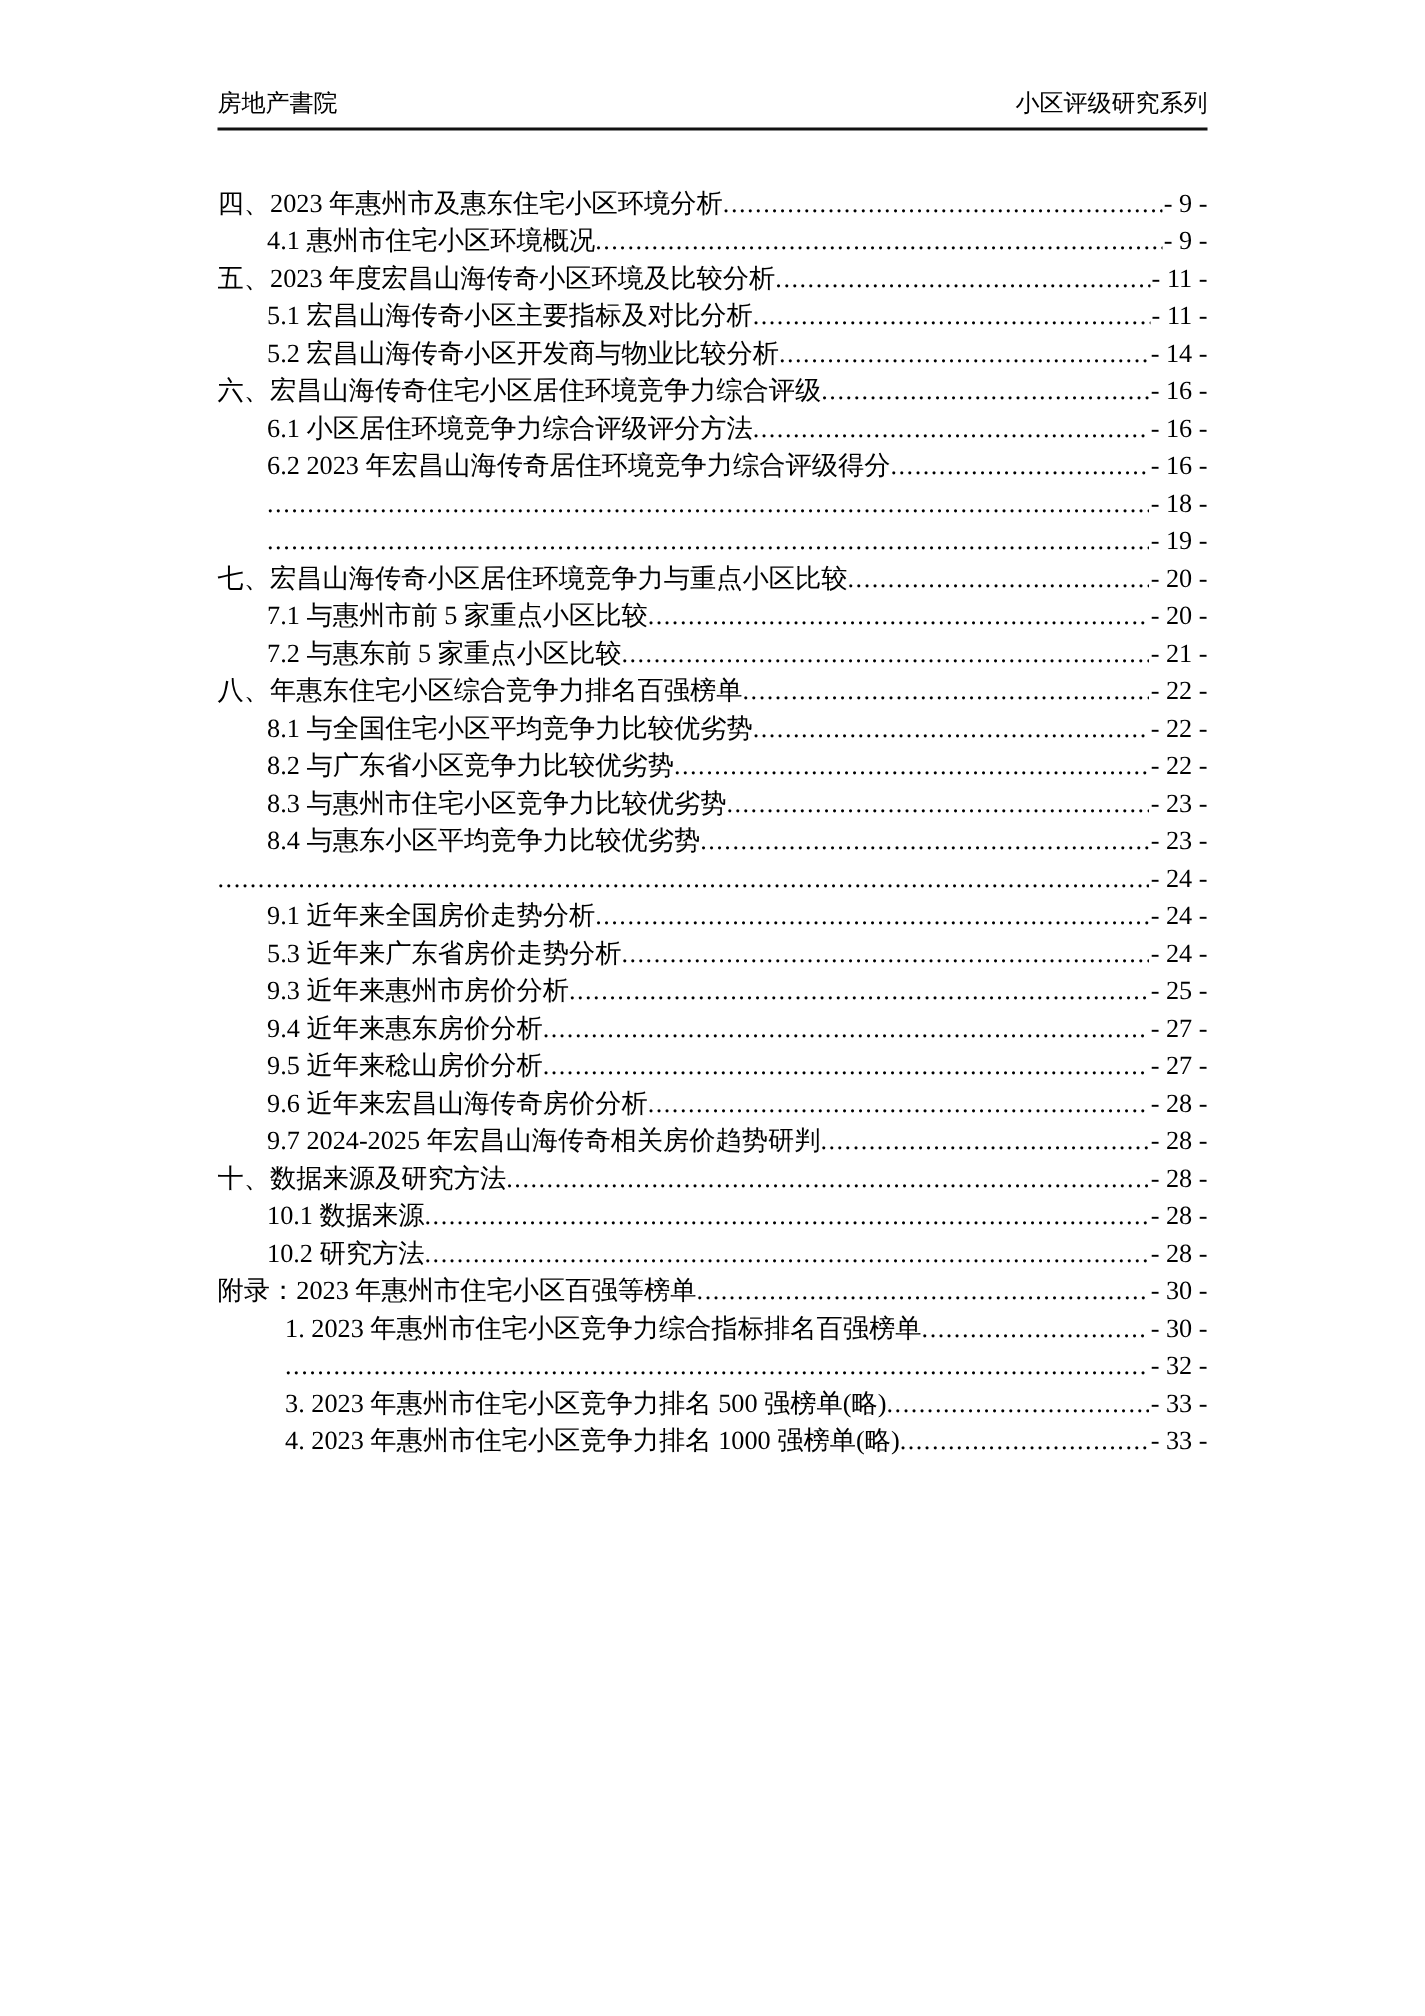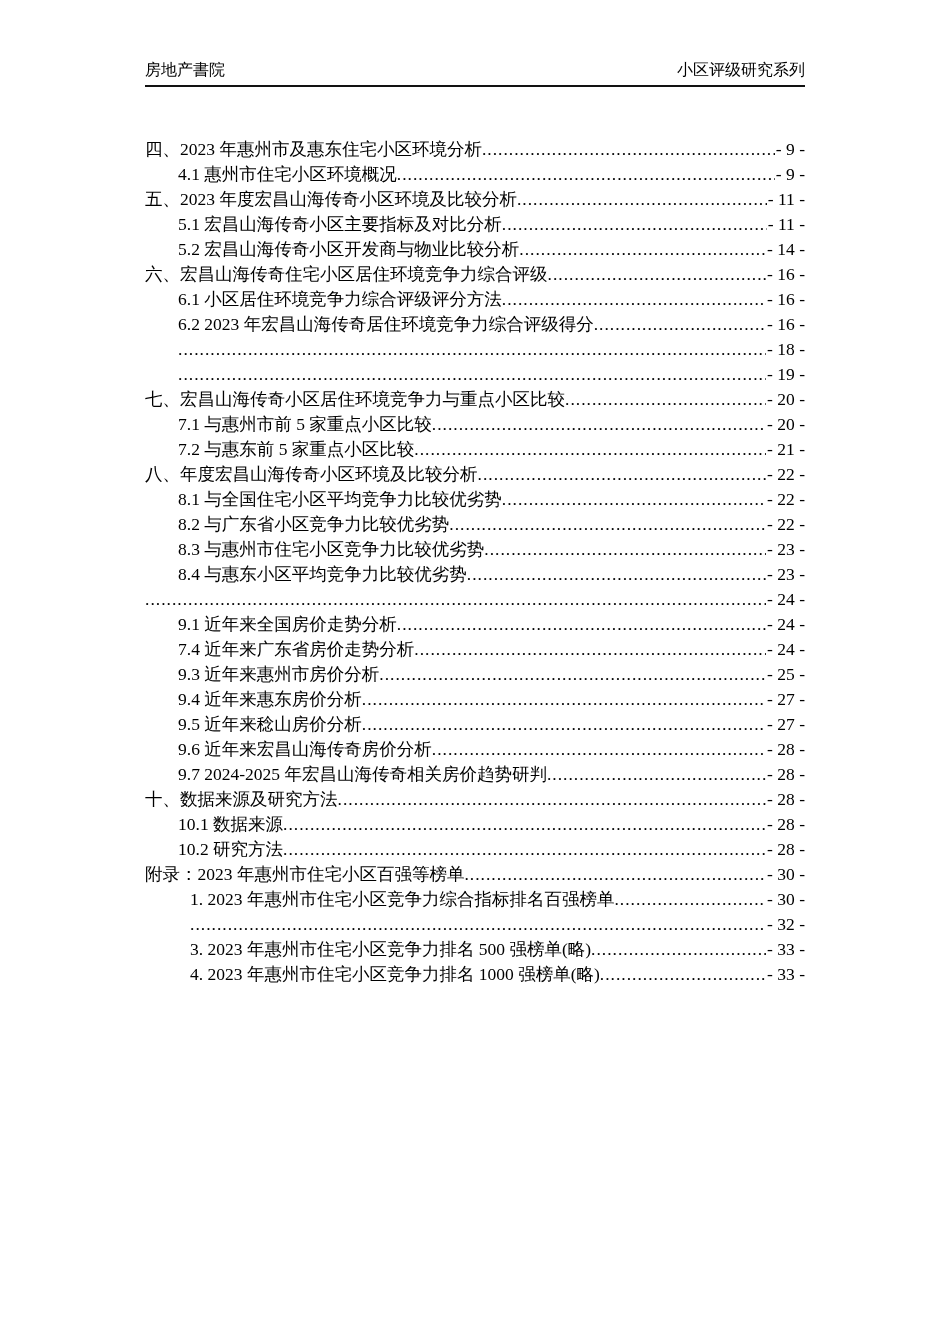--- a/index.html
+++ b/index.html
@@ -27,21 +27,20 @@
     font-size: 16px;
     line-height: 19px;
     padding-bottom: 6px;
     border-bottom: 2.5px solid #121212;
   }
   .toc {
     position: absolute;
     left: 145px;
     top: 123px;
     width: 660px;
-    margin-top: 14px;
   }
   .toc-row {
     display: flex;
     align-items: baseline;
     height: 25px;
     line-height: 25px;
     font-size: 17.5px;
     white-space: nowrap;
   }
   .toc-row.level-2 { padding-left: 33px; text-align: right; }
@@ -143,21 +142,21 @@
         <span class="t">7.1 与惠州市前 5 家重点小区比较</span>
         <span class="leader"></span>
         <span class="p">- 20 -</span>
       </div>
       <div class="toc-row level-2">
         <span class="t">7.2 与惠东前 5 家重点小区比较</span>
         <span class="leader"></span>
         <span class="p">- 21 -</span>
       </div>
       <div class="toc-row level-1">
-        <span class="t">八、年度宏昌山海传奇小区环境及比较分析</span>
+        <span class="t">八、年惠东住宅小区综合竞争力排名百强榜单</span>
         <span class="leader"></span>
         <span class="p">- 22 -</span>
       </div>
       <div class="toc-row level-2">
         <span class="t">8.1 与全国住宅小区平均竞争力比较优劣势</span>
         <span class="leader"></span>
         <span class="p">- 22 -</span>
       </div>
       <div class="toc-row level-2">
         <span class="t">8.2 与广东省小区竞争力比较优劣势</span>
@@ -177,21 +176,21 @@
       <div class="toc-row level-1">
         <span class="leader"></span>
         <span class="p">- 24 -</span>
       </div>
       <div class="toc-row level-2">
         <span class="t">9.1 近年来全国房价走势分析</span>
         <span class="leader"></span>
         <span class="p">- 24 -</span>
       </div>
       <div class="toc-row level-2">
-        <span class="t">7.4 近年来广东省房价走势分析</span>
+        <span class="t">5.3 近年来广东省房价走势分析</span>
         <span class="leader"></span>
         <span class="p">- 24 -</span>
       </div>
       <div class="toc-row level-2">
         <span class="t">9.3 近年来惠州市房价分析</span>
         <span class="leader"></span>
         <span class="p">- 25 -</span>
       </div>
       <div class="toc-row level-2">
         <span class="t">9.4 近年来惠东房价分析</span>

